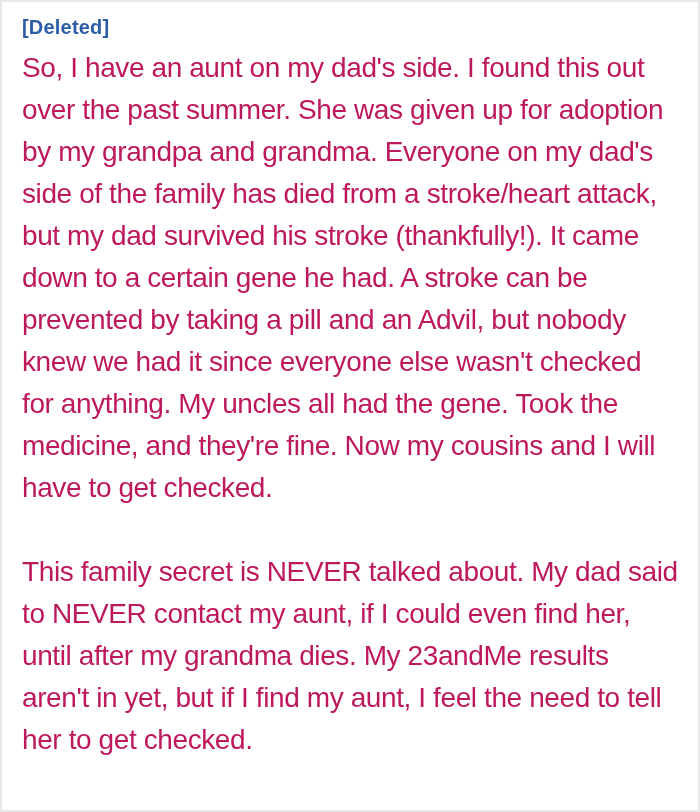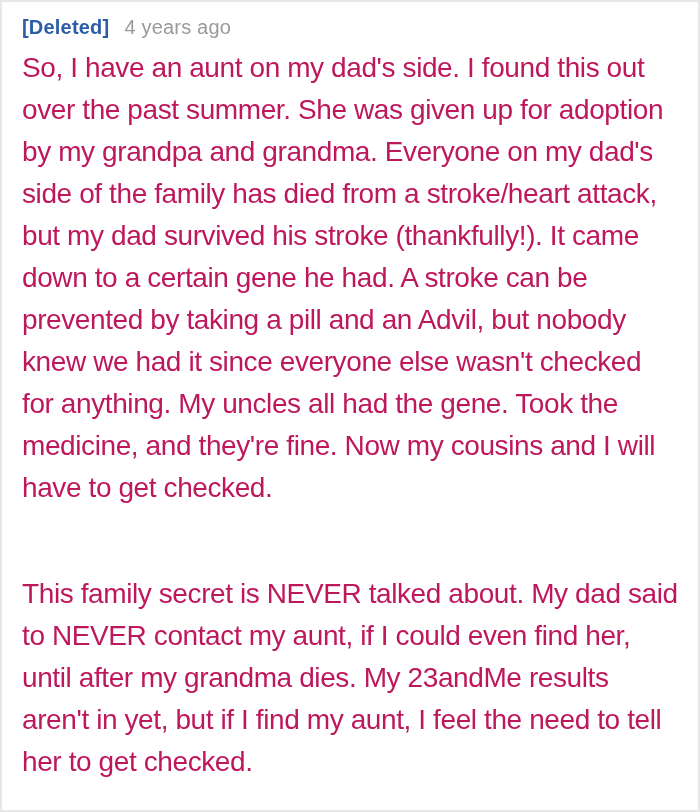--- a/index.html
+++ b/index.html
@@ -42,29 +42,28 @@
   }
 
   .comment-body {
     color: #be185d;
     font-size: 28px;
     line-height: 42px;
     letter-spacing: -0.4px;
   }
 
   .comment-body p + p {
-    margin-top: 64px;
+    margin-top: 42px;
   }
 </style>
 </head>
 <body>
 
 <div class="comment-card">
   <div class="comment-header">
     <a class="author-link">[Deleted]</a>
-    <span class="timestamp">4 years ago</span>
   </div>
 
   <div class="comment-body">
     <p>So, I have an aunt on my dad's side. I found this out over the past summer. She was given up for adoption by my grandpa and grandma. Everyone on my dad's side of the family has died from a stroke/heart attack, but my dad survived his stroke (thankfully!). It came down to a certain gene he had. A stroke can be prevented by taking a pill and an Advil, but nobody knew we had it since everyone else wasn't checked for anything. My uncles all had the gene. Took the medicine, and they're fine. Now my cousins and I will have to get checked.</p>
     <p>This family secret is NEVER talked about. My dad said to NEVER contact my aunt, if I could even find her, until after my grandma dies. My 23andMe results aren't in yet, but if I find my aunt, I feel the need to tell her to get checked.</p>
   </div>
 </div>
 
 </body></html>

